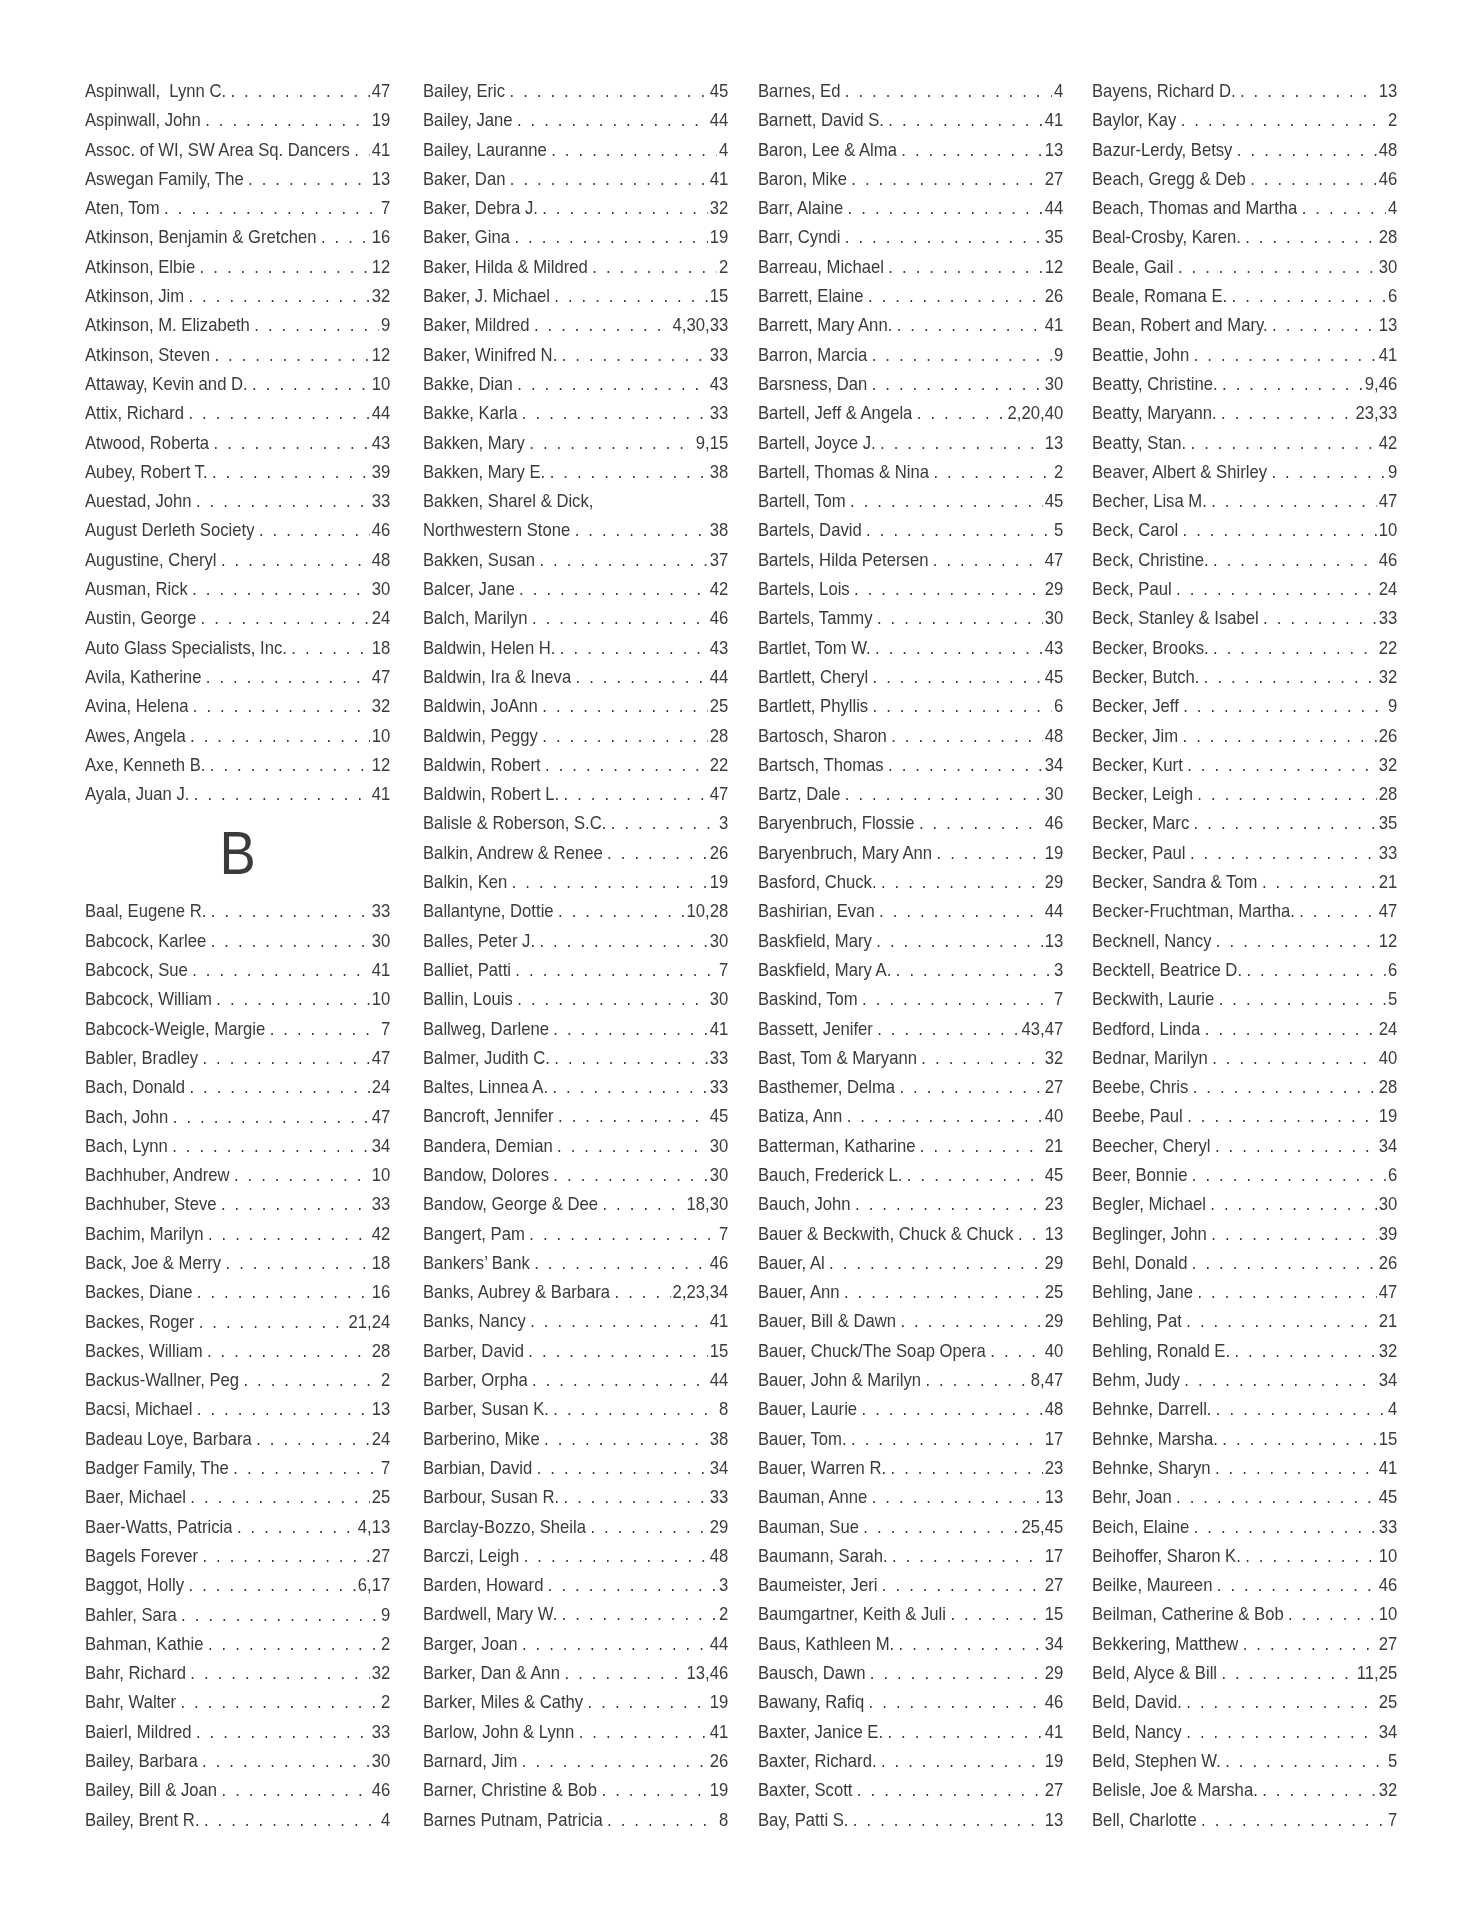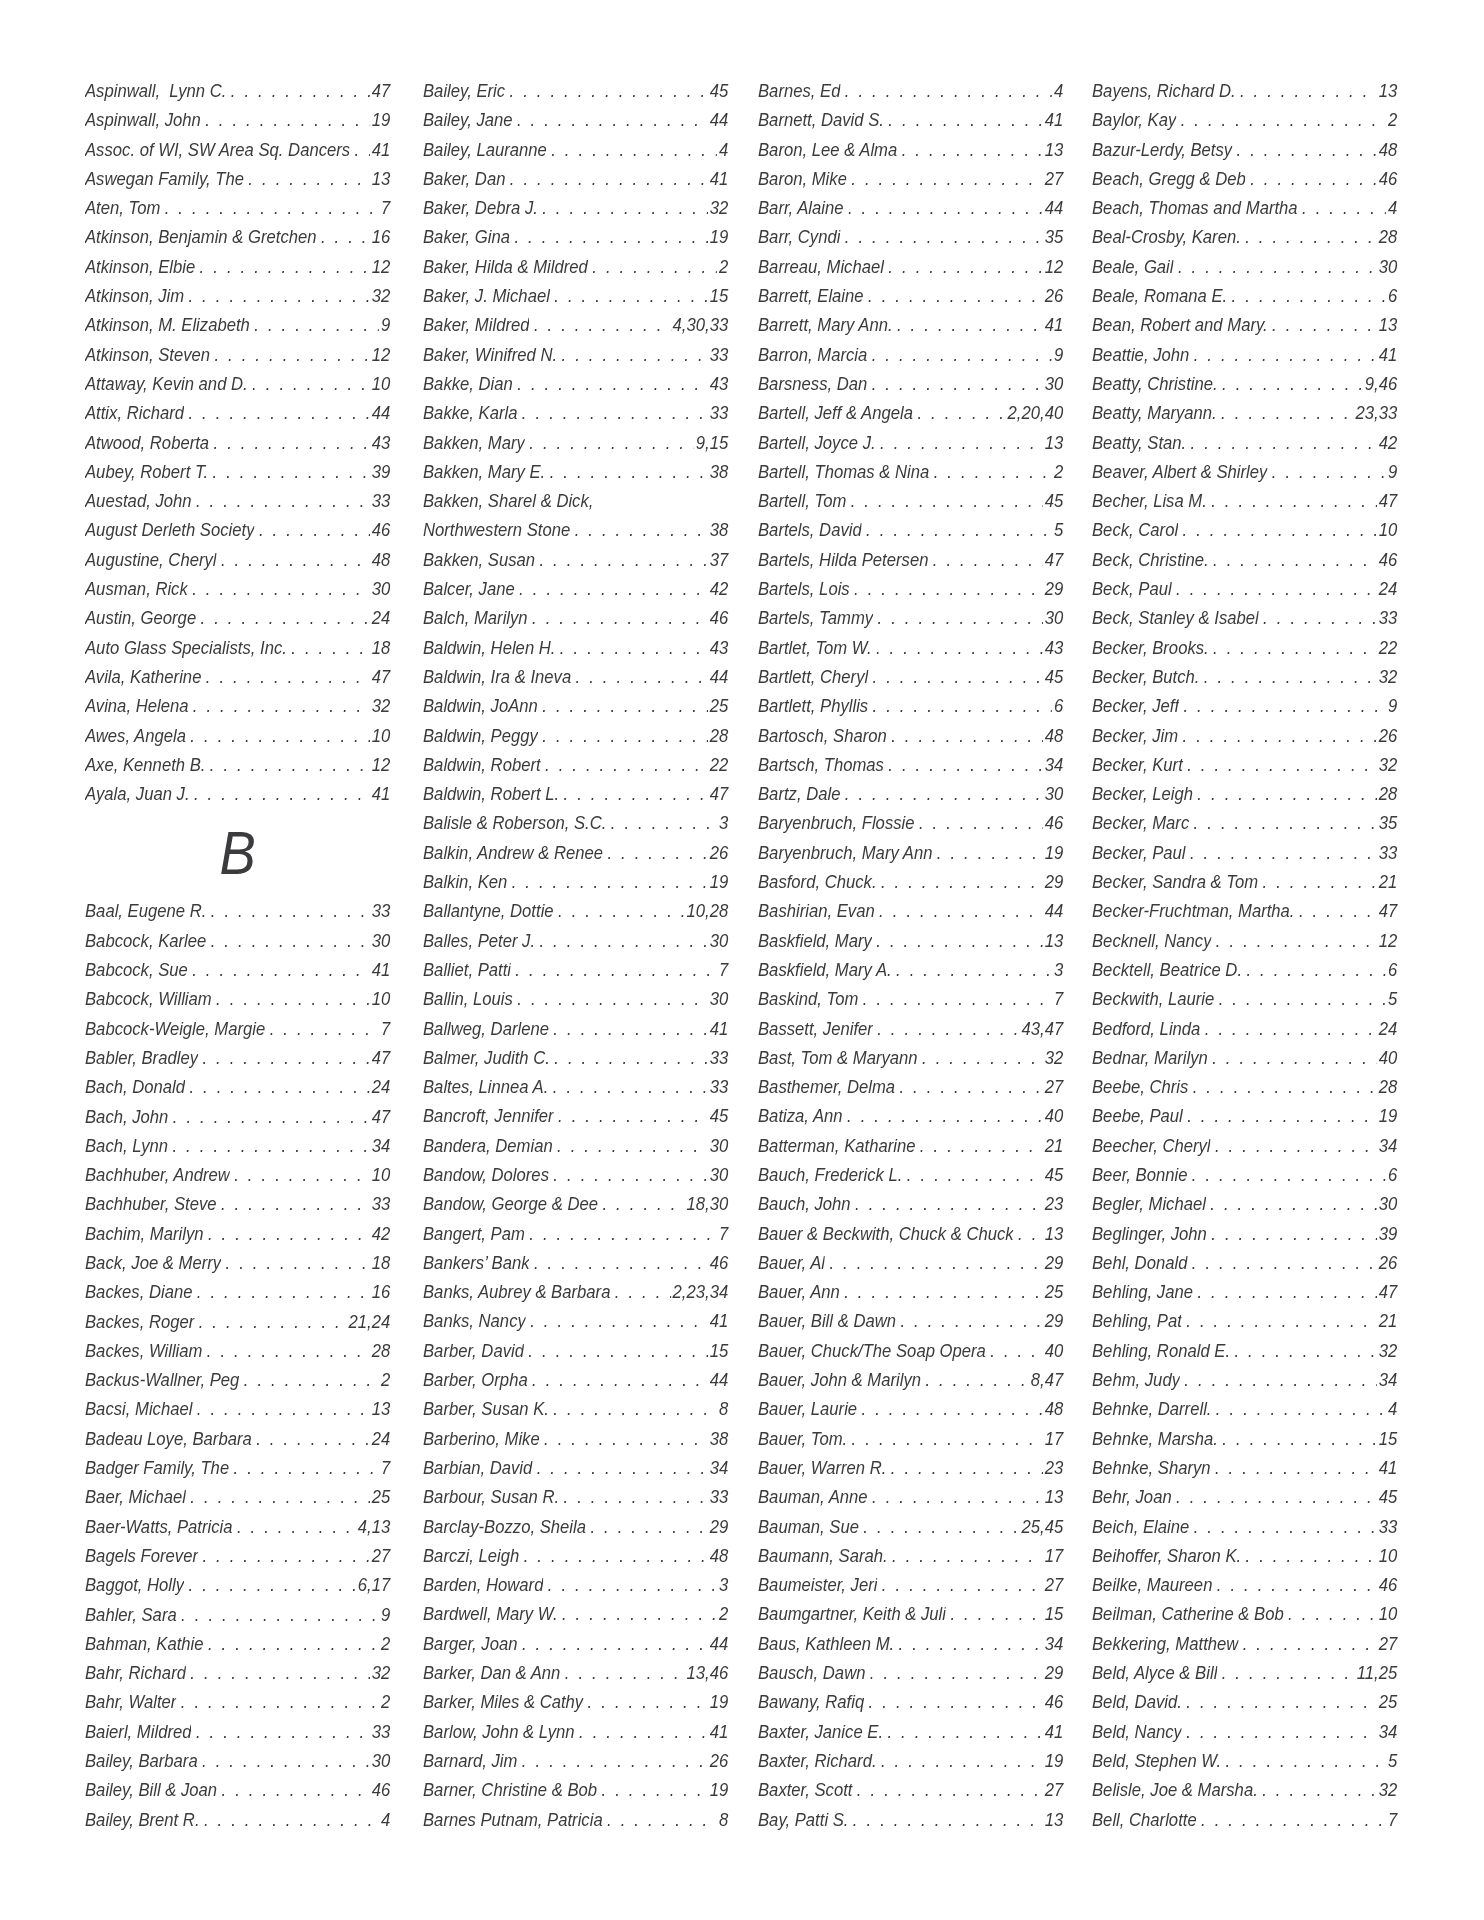--- a/index.html
+++ b/index.html
@@ -6,21 +6,20 @@
   body {
     width: 1484px; height: 1920px;
     background: #ffffff;
     font-family: "Liberation Sans", sans-serif;
     overflow: hidden;
   }
   .page {
     position: relative;
     width: 1484px; height: 1920px;
     background: #ffffff;
-    font-style: italic;
   }
   .index-column {
     position: absolute;
     top: 76px;
     width: 348px;
     transform: scaleX(0.877);   
     transform-origin: top left;
   }
   .col-1 { left: 85px; }
   .col-2 { left: 423px; }

